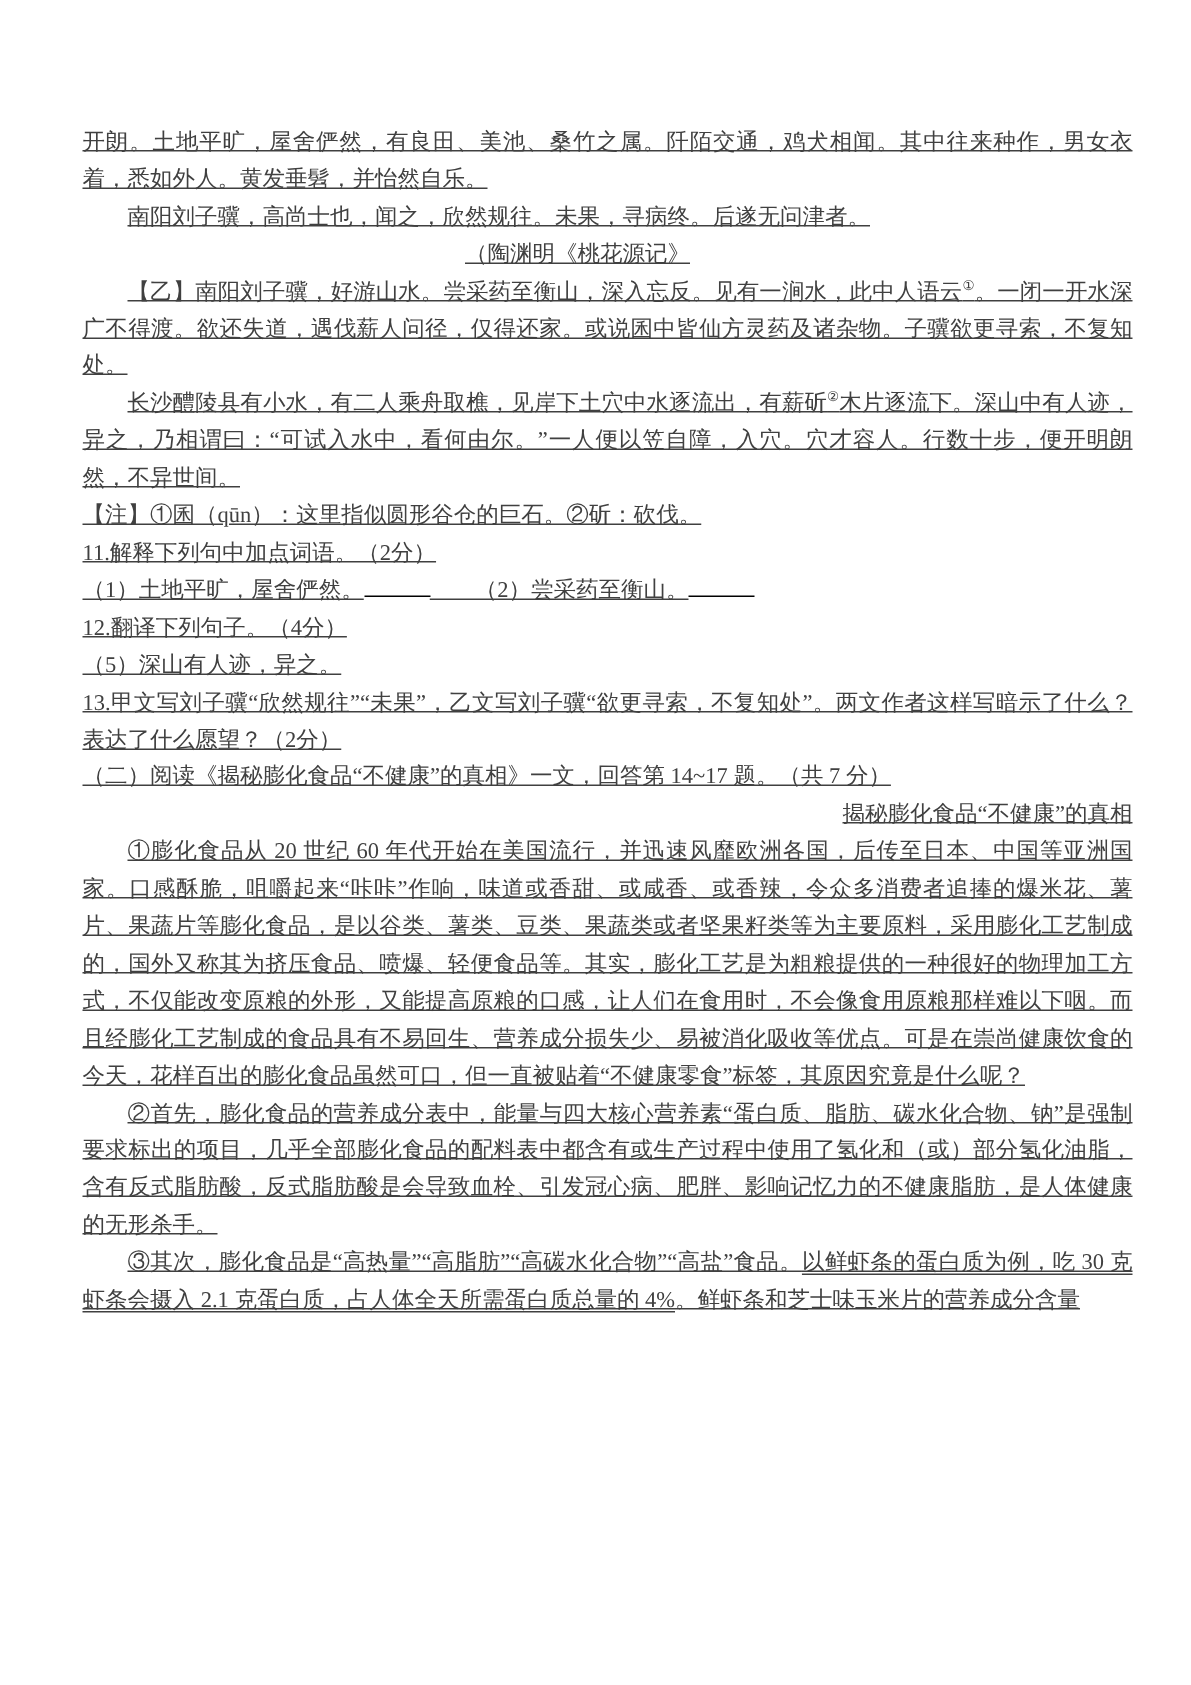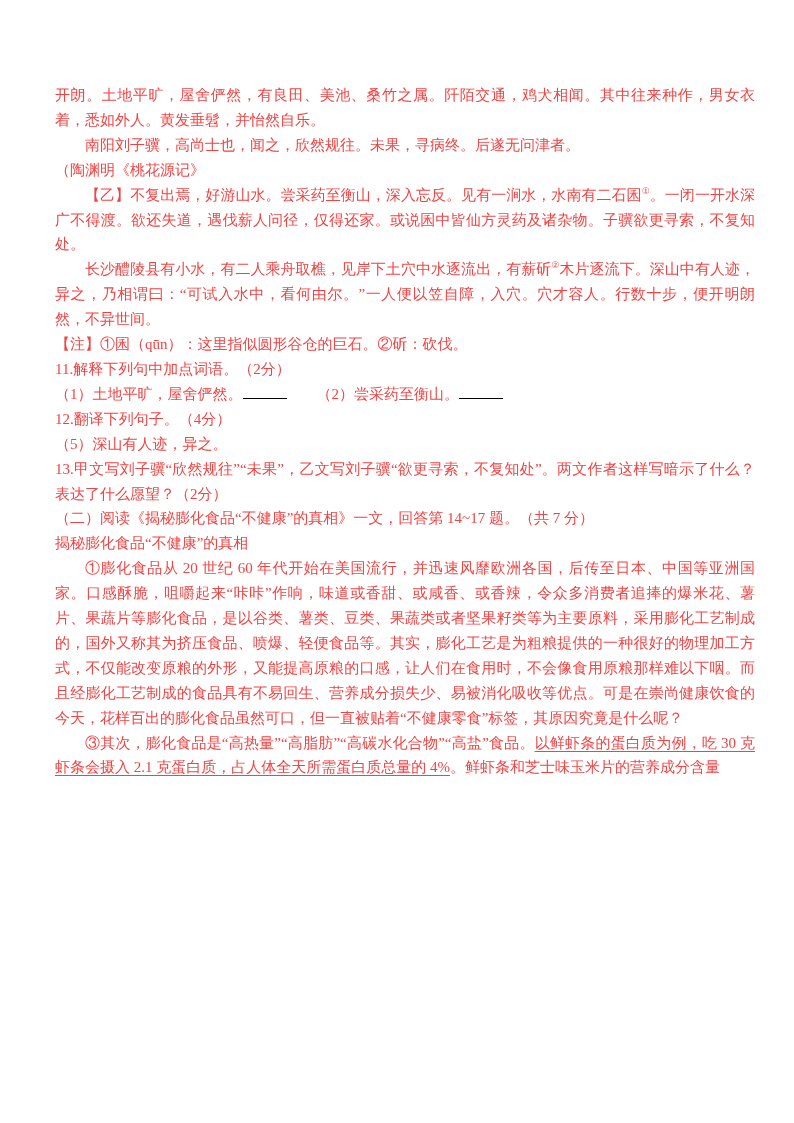--- a/index.html
+++ b/index.html
@@ -6,34 +6,35 @@
     margin: 0;
     padding: 0;
     background: #ffffff;
   }
   .page {
     box-sizing: border-box;
     width: 794px;
     height: 1115px;
     padding: 83px 39px 20px 55px;
     background: #ffffff;
-    color: #ef4444;
+    color: #404040;
     font-family: "Liberation Serif", "DejaVu Serif", serif;
     font-size: 15px;
     line-height: 24.9px;
     overflow: hidden;
+    text-decoration: underline;
   }
   .blk {
     margin: 0;
     text-align: justify;
     word-break: break-all;
   }
   .indent { text-indent: 2em; }
-  .title { text-align: left; text-indent: 0; }
-  .attribution { text-align: left; padding-right: 40px; }
+  .title { text-align: right; text-indent: 0; }
+  .attribution { text-align: center; padding-right: 40px; }
   .sup {
     font-size: 9px;
     vertical-align: super;
     line-height: 0;
   }
   .u {
     text-decoration: underline;
     text-underline-offset: 3px;
   }
   .blank {
@@ -45,26 +46,27 @@
   }
 </style>
 </head>
 <body>
 
 <div class="page">
   <div>
       <p class="blk "><span class="">开朗。土地平旷，屋舍俨然，有良田、美池、桑竹之属。阡陌交通，鸡犬相闻。其中往来种作，男女衣着，悉如外人。黄发垂髫，并怡然自乐。</span></p>
       <p class="blk indent"><span class="">南阳刘子骥，高尚士也，闻之，欣然规往。未果，寻病终。后遂无问津者。</span></p>
       <p class="blk attribution"><span class="">（陶渊明《桃花源记》</span></p>
-      <p class="blk indent"><span class="">【乙】不复出焉，好游山水。尝采药至衡山，深入忘反。见有一涧水，水南有二石囷</span><span class="sup">①</span><span class="">。一闭一开水深广不得渡。欲还失道，遇伐薪人问径，仅得还家。或说囷中皆仙方灵药及诸杂物。子骥欲更寻索，不复知处。</span></p>
+      <p class="blk indent"><span class="">【乙】南阳刘子骥，好游山水。尝采药至衡山，深入忘反。见有一涧水，此中人语云</span><span class="sup">①</span><span class="">。一闭一开水深广不得渡。欲还失道，遇伐薪人问径，仅得还家。或说囷中皆仙方灵药及诸杂物。子骥欲更寻索，不复知处。</span></p>
       <p class="blk indent"><span class="">长沙醴陵县有小水，有二人乘舟取樵，见岸下土穴中水逐流出，有薪斫</span><span class="sup">②</span><span class="">木片逐流下。深山中有人迹，异之，乃相谓曰：“可试入水中，看何由尔。”一人便以笠自障，入穴。穴才容人。行数十步，便开明朗然，不异世间。</span></p>
       <p class="blk "><span class="">【注】①囷（qūn）：这里指似圆形谷仓的巨石。②斫：砍伐。</span></p>
       <p class="blk "><span class="">11.解释下列句中加点词语。（2分）</span></p>
       <p class="blk "><span class="">（1）土地平旷，屋舍俨然。</span><span class="blank"></span><span class="">　　（2）尝采药至衡山。</span><span class="blank"></span></p>
       <p class="blk "><span class="">12.翻译下列句子。（4分）</span></p>
       <p class="blk "><span class="">（5）深山有人迹，异之。</span></p>
       <p class="blk "><span class="">13.甲文写刘子骥“欣然规往”“未果”，乙文写刘子骥“欲更寻索，不复知处”。两文作者这样写暗示了什么？表达了什么愿望？（2分）</span></p>
       <p class="blk "><span class="">（二）阅读《揭秘膨化食品“不健康”的真相》一文，回答第 14~17 题。（共 7 分）</span></p>
       <p class="blk title"><span class="">揭秘膨化食品“不健康”的真相</span></p>
       <p class="blk indent"><span class="">①膨化食品从 20 世纪 60 年代开始在美国流行，并迅速风靡欧洲各国，后传至日本、中国等亚洲国家。口感酥脆，咀嚼起来“咔咔”作响，味道或香甜、或咸香、或香辣，令众多消费者追捧的爆米花、薯片、果蔬片等膨化食品，是以谷类、薯类、豆类、果蔬类或者坚果籽类等为主要原料，采用膨化工艺制成的，国外又称其为挤压食品、喷爆、轻便食品等。其实，膨化工艺是为粗粮提供的一种很好的物理加工方式，不仅能改变原粮的外形，又能提高原粮的口感，让人们在食用时，不会像食用原粮那样难以下咽。而且经膨化工艺制成的食品具有不易回生、营养成分损失少、易被消化吸收等优点。可是在崇尚健康饮食的今天，花样百出的膨化食品虽然可口，但一直被贴着“不健康零食”标签，其原因究竟是什么呢？</span></p>
+      <p class="blk indent"><span class="">②首先，膨化食品的营养成分表中，能量与四大核心营养素“蛋白质、脂肪、碳水化合物、钠”是强制要求标出的项目，几乎全部膨化食品的配料表中都含有或生产过程中使用了氢化和（或）部分氢化油脂，含有反式脂肪酸，反式脂肪酸是会导致血栓、引发冠心病、肥胖、影响记忆力的不健康脂肪，是人体健康的无形杀手。</span></p>
       <p class="blk indent"><span class="">③其次，膨化食品是“高热量”“高脂肪”“高碳水化合物”“高盐”食品。</span><span class="u">以鲜虾条的蛋白质为例，吃 30 克虾条会摄入 2.1 克蛋白质，占人体全天所需蛋白质总量的 4%</span><span class="">。鲜虾条和芝士味玉米片的营养成分含量</span></p>
     </div>
 </div>
 
 </body></html>

